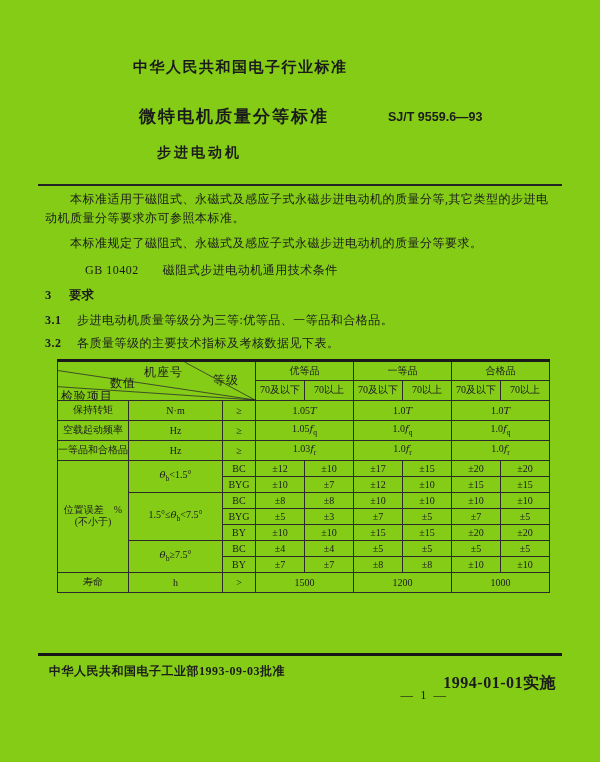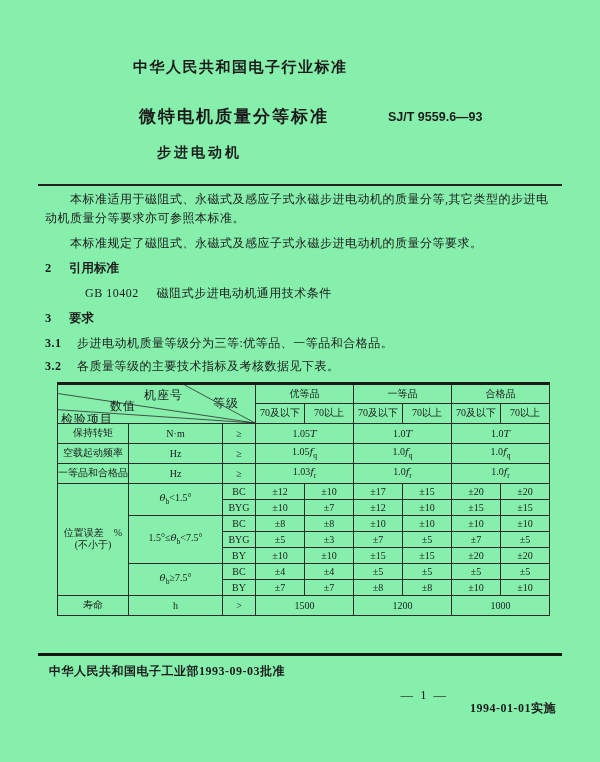--- a/index.html
+++ b/index.html
@@ -1,34 +1,34 @@
 <!DOCTYPE html>
 <html><head>
 <meta charset="utf-8">
 <style>
   * { margin:0; padding:0; box-sizing:border-box; }
   html,body { background:#e8e8e8; }
   .page {
     position:relative; width:600px; height:762px; margin:0 auto;
-    background:#86efac; color:#1b1b1b; overflow:hidden;
+    background:#84cc16; color:#1b1b1b; overflow:hidden;
     font-family:"Liberation Serif","DejaVu Serif",serif;
   }
   
   .hdr-org   { position:absolute; left:133px; top:58px;  font-size:15px; font-weight:bold; letter-spacing:1.5px; }
   .hdr-title1{ position:absolute; left:139px; top:105px; font-size:17px; font-weight:bold; letter-spacing:2px; }
   .hdr-title2{ position:absolute; left:157px; top:144px; font-size:14px; font-weight:bold; letter-spacing:3px; }
   .hdr-no    { position:absolute; left:388px; top:110px; font-size:12.5px; font-weight:bold; font-family:"Liberation Sans","DejaVu Sans",sans-serif; }
   .rule-top  { position:absolute; left:38px; top:184px; width:524px; height:2px; background:#232323; }
   
   .content { position:absolute; left:45px; top:190px; width:512px; }
   .sec-h { font-size:12.5px; font-weight:bold; line-height:15px; }
   .sec-h .no { display:inline-block; min-width:14px; margin-right:10px; } .mt2 { margin-top:7px; }
   p.para { font-size:12px; line-height:18.5px; text-indent:25px; letter-spacing:0.5px; }
   .ref-line { font-size:12px; line-height:18px; padding-left:40px; margin-top:8px; letter-spacing:0.5px; }
-  .ref-line .refno { margin-right:18px; }
+  .ref-line .refno { margin-right:24px; }
   .sub-item { font-size:12px; line-height:18.5px; letter-spacing:0.5px; margin-top:5px; }
   .sub-item .no { display:inline-block; min-width:22px; margin-right:10px; font-weight:bold; }
   
   table.spec {
     border-collapse:collapse; table-layout:fixed; margin:6px 0 0 12px;
     border:1.5px solid #1a1a1a; border-top-width:3px;
     font-size:10px;
   }
   table.spec td { border:1px solid #2b2b2b; text-align:center; vertical-align:middle; padding:0; overflow:hidden; white-space:nowrap; }
   td.noL { border-left:none; } td.noR { border-right:none;margin-top:42px; }
@@ -44,42 +44,39 @@
   td.corner { position:relative; padding:0; }
   .corner svg { position:absolute; inset:0; width:100%; height:100%; }
   .corner .lab { position:absolute; font-size:12px; letter-spacing:1px; }
   .lab-frame { top:2px;  left:86px;  }
   .lab-grade { top:10px;  left:155px; }
   .lab-value { top:13px; left:52px;  }
   .lab-item  { top:26px; left:3px;   }
   
   .rule-bottom { position:absolute; left:38px; top:653px; width:524px; height:2.5px; background:#161616; }
   .foot-l { position:absolute; left:49px;  top:663px; font-size:12px; font-weight:bold; letter-spacing:0.5px; }
-  .foot-r { position:absolute; right:44px; top:700px; font-size:12px; font-weight:bold; letter-spacing:0.5px; }
+  .foot-r { position:absolute; right:44px; top:673px; font-size:16px; font-weight:bold; letter-spacing:0.5px; }
   .page-no{ position:absolute; right:152px; top:688px; font-size:12.5px; letter-spacing:2px; }
 </style>
 </head>
 <body>
 
 <div class="page">
 
   <div class="hdr-org">中华人民共和国电子行业标准</div>
   <div class="hdr-title1">微特电机质量分等标准</div>
   <div class="hdr-title2">步进电动机</div>
   <div class="hdr-no">SJ/T 9559.6—93</div>
   <div class="rule-top"></div>
 
   <div class="content">
 
     <p class="para">本标准适用于磁阻式、永磁式及感应子式永磁步进电动机的质量分等,其它类型的步进电动机质量分等要求亦可参照本标准。</p>
     <p class="para mt2">本标准规定了磁阻式、永磁式及感应子式永磁步进电动机的质量分等要求。</p>
 
-    <div class="sec-h mt2" style="margin-top:8px;">
-      <span class="no">2</span><span>引用标准</span>
-    </div>
     <div class="ref-line">
       <span class="refno">GB 10402</span><span>磁阻式步进电动机通用技术条件</span>
     </div>
 
     <div class="sec-h" style="margin-top:9px;">
       <span class="no">3</span><span>要求</span>
     </div>
     <div class="sub-item" style="margin-top:8px;">
       <span class="no">3.1</span><span>步进电动机质量等级分为三等:优等品、一等品和合格品。</span>
     </div>

